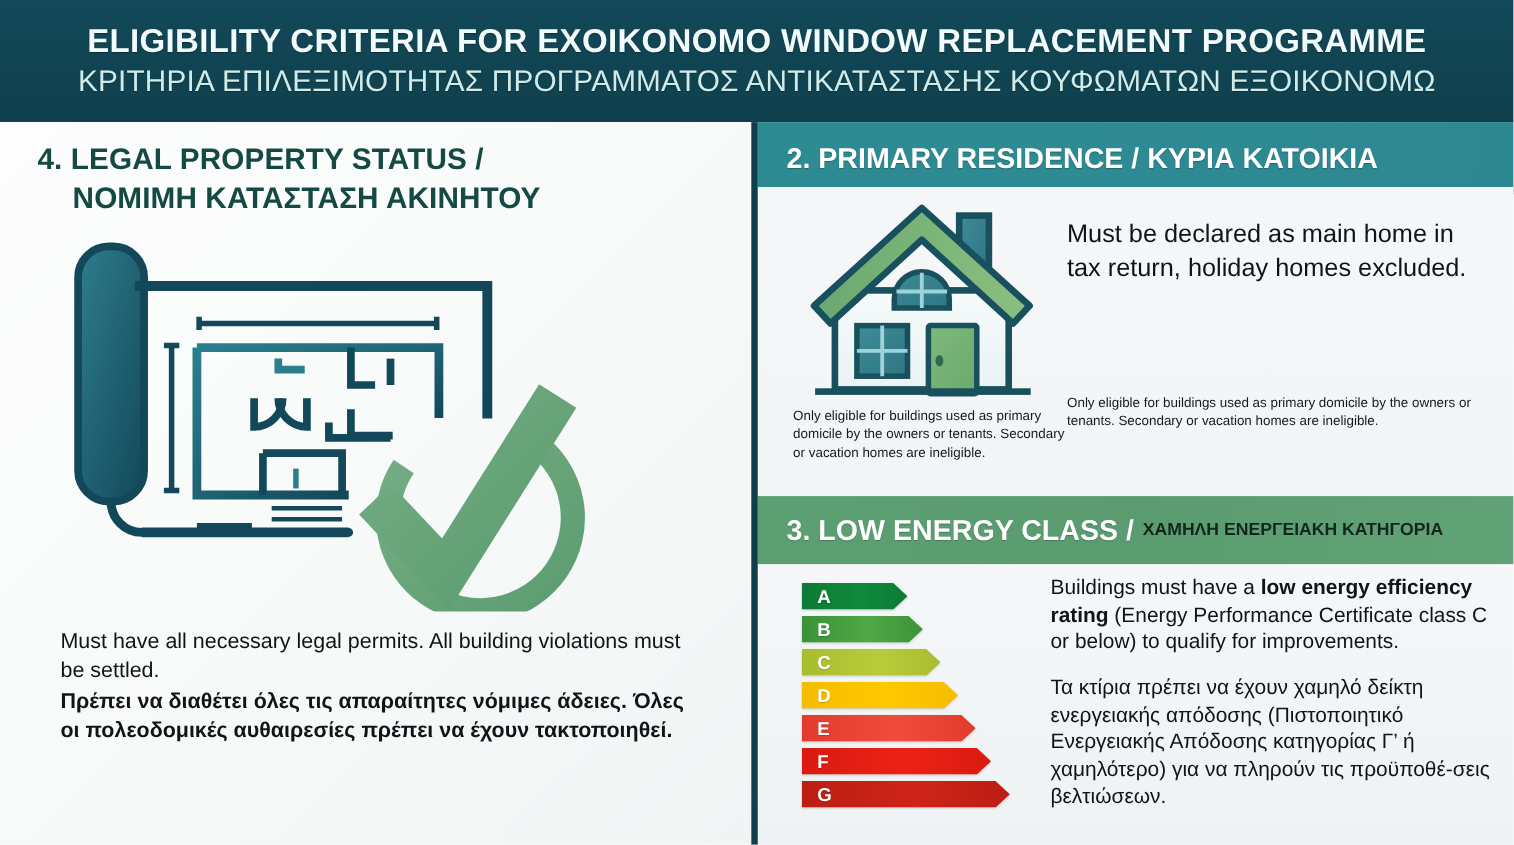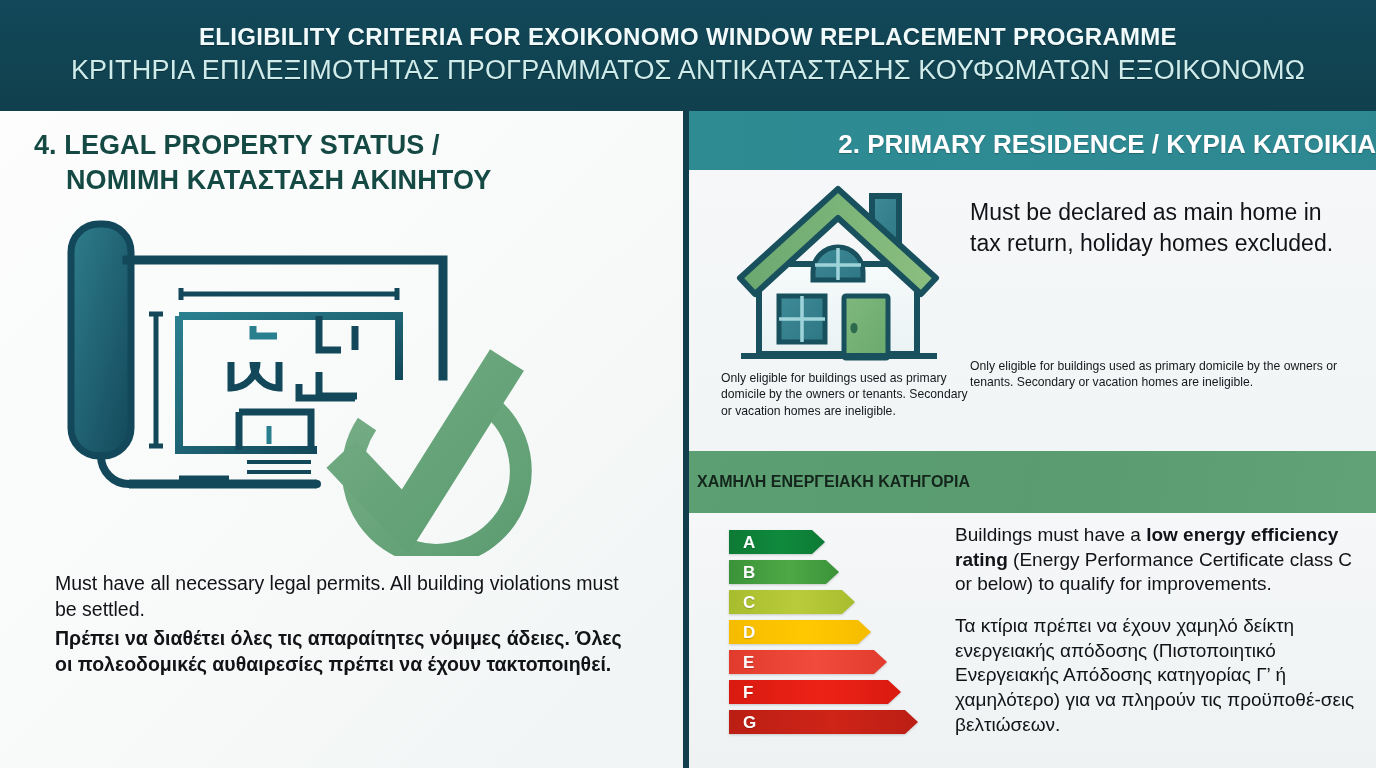--- a/index.html
+++ b/index.html
@@ -12,21 +12,21 @@
   #page { position:absolute; inset:0; width:1376px; height:768px; background:#fff; }
 
   
   .title-band {
     position:absolute; left:0; top:0; width:1376px; height:111px;
     background:linear-gradient(180deg,#12485a 0%,#114452 55%,#103f4d 100%);
     display:flex; flex-direction:column; align-items:center; justify-content:center;
     overflow:hidden;
   }
   .title-en {
-    color:#f2fbfb; font-size:24px; font-weight:bold; letter-spacing:.3px;
+    color:#f2fbfb; font-size:30px; font-weight:bold; letter-spacing:.3px;
     white-space:nowrap; line-height:1.12; text-align:left;
     text-shadow:0 1px 1px rgba(0,0,0,.35);
   }
   .title-el {
     color:#cfeceb; font-size:27px; font-weight:normal; letter-spacing:.2px;
     white-space:nowrap; line-height:1.2; text-align:center; margin-top:3px;
     text-shadow:0 1px 1px rgba(0,0,0,.3);
   }
 
   
@@ -59,21 +59,21 @@
   
   .panel-right {
     position:absolute; left:689px; top:111px; width:687px; height:657px;
     background:#eef1f3;
   }
 
   
   .sec2-head {
     position:absolute; left:0; top:0; width:687px; height:66px;
     background:linear-gradient(95deg,#2f8b92 0%,#2e8a93 45%,#2d8891 100%);
-    display:flex; align-items:center;justify-content:flex-end;
+    display:flex; align-items:center;
   }
   .sec2-head .h-txt {
     color:#ffffff; font-size:26px; font-weight:bold; margin-left:26px;
     white-space:nowrap; text-shadow:0 1px 1px rgba(0,0,0,.25);
   }
   .sec2-body {
     position:absolute; left:0; top:59px; width:687px; height:281px;
     background:linear-gradient(180deg,#f5f7f8 0%,#f2f5f6 100%);
   }
   .house-wrap { position:absolute; left:42px; top:6px; width:230px; height:185px; }
@@ -253,20 +253,21 @@
       <div class="sec2-text">
         <p class="big">Must be declared as main home in tax return, holiday homes excluded.</p>
       </div>
 
       <div class="sec2-note">
         <span>Only eligible for buildings used as primary domicile by the owners or tenants. Secondary or vacation homes are ineligible.</span>
       </div>
     </div>
 
     <div class="sec3-head">
+      <span class="h-en">3. LOW ENERGY CLASS /</span>
       <span class="h-el">ΧΑΜΗΛΗ ΕΝΕΡΓΕΙΑΚΗ ΚΑΤΗΓΟΡΙΑ</span>
     </div>
 
     <div class="sec3-body">
 
       <div class="energy-wrap" id="energyWrap">
           <div class="ebar">
             <svg class="ebar-shape" width="96" height="24" viewBox="0 0 96 24">
               <defs>
                 <linearGradient id="eg0" x1="0" y1="0" x2="1" y2="0">

